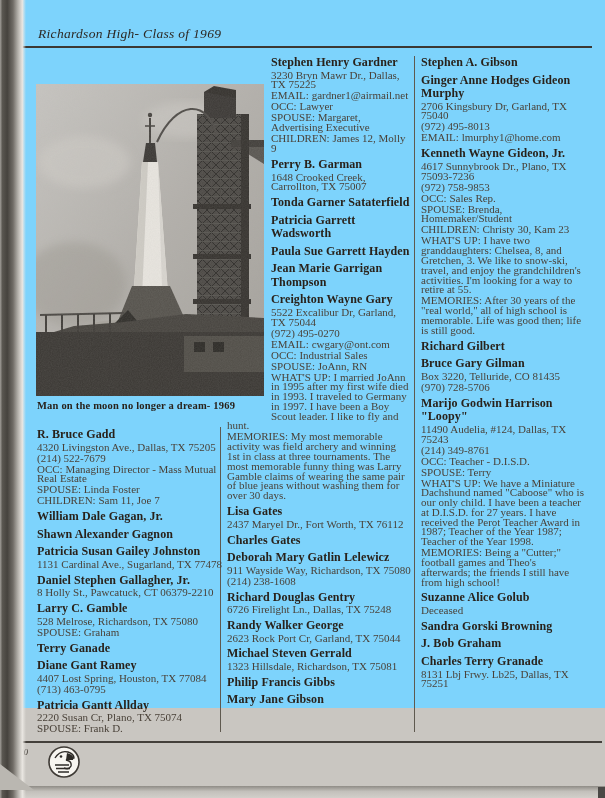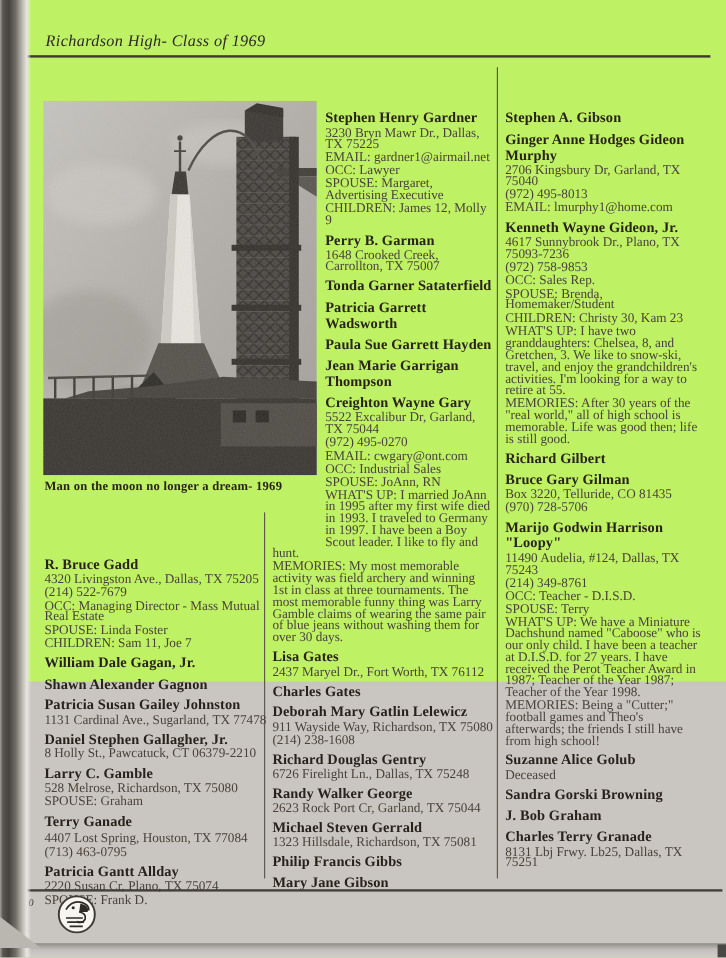--- a/index.html
+++ b/index.html
@@ -4,22 +4,22 @@
 <style>
   * { margin:0; padding:0; box-sizing:border-box; }
   html,body { width:605px; height:798px; }
   body {
     position:relative;
     background:#c9c6c1;
     font-family:"Liberation Serif","DejaVu Serif",serif;
     overflow:hidden;
   }
   .page {
-    position:absolute; left:0; top:0; width:605px; height:568px;
-    background:#bef264;
+    position:absolute; left:0; top:0; width:605px; height:708px;
+    background:#7dd3fc;
   }
   
   .scan-left {
     position:absolute; left:0; top:0; width:26px; height:798px; z-index:8;
     background:linear-gradient(90deg,#a3a09b 0%,#5a5751 9%,#46433e 28%,#706c66 50%,#b0ada7 68%,#e9e6e1 86%,rgba(251,250,246,0) 100%);
   }
   .scan-bottom {
     position:absolute; left:0; top:786px; width:605px; height:12px; z-index:7;
     background:linear-gradient(180deg,#8f8c86 0%,#c3c0bb 45%,#d2cfca 100%);
   }
@@ -48,21 +48,21 @@
   .photo { position:absolute; left:36px; top:84px; width:228px; height:312px; }
   .photo-caption {
     position:absolute; left:37px; top:400px; width:230px;
     font-weight:bold; font-size:10.5px; letter-spacing:.2px; color:#29221b;
   }
   
   .divider { position:absolute; width:1px; background:#5f594f; }
   .divider-left-mid { left:220px; top:427px; height:305px; }
   .divider-mid-right { left:414px; top:56px; height:676px; }
   
-  .col { position:absolute;margin-top:36px; }
+  .col { position:absolute; }
   .col-left   { left:37px;  top:428px; width:193px; }
   .col-middle { left:227px; top:56px;  width:184px; }
   .col-right  { left:421px; top:56px;  width:166px; }
   .photo-spacer { float:left; width:44px; height:364px; }
   .entry { margin-bottom:4px; overflow:visible; }
   .entry-name {
     font-weight:bold; font-size:12px; line-height:13.5px;
     color:#29221b; letter-spacing:.1px;
   }
   .detail-line {
@@ -191,20 +191,21 @@
           <div class="detail-line">SPOUSE: Graham</div>
         </div>
       </div>
 
       <div class="entry">
         <div class="entry-name">Terry Ganade</div>
         <div class="entry-details"></div>
       </div>
 
       <div class="entry">
+        <div class="entry-name">Diane Gant Ramey</div>
         <div class="entry-details">
           <div class="detail-line">4407 Lost Spring, Houston, TX 77084</div>
           <div class="detail-line">(713) 463-0795</div>
         </div>
       </div>
 
       <div class="entry">
         <div class="entry-name">Patricia Gantt Allday</div>
         <div class="entry-details">
           <div class="detail-line">2220 Susan Cr, Plano, TX 75074</div>

